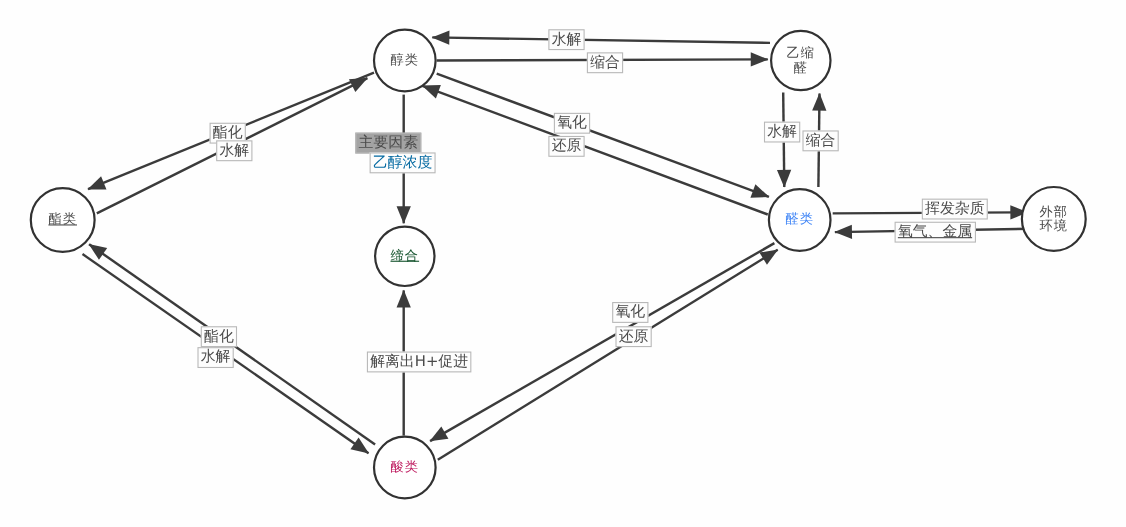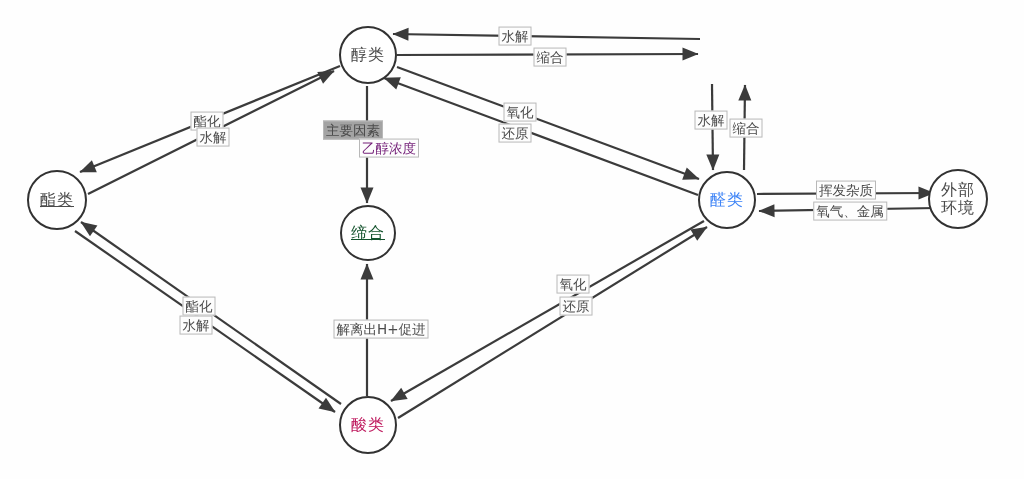--- a/index.html
+++ b/index.html
@@ -6,21 +6,21 @@
   html,body{margin:0;padding:0;background:#ffffff;}
   .canvas{
     position:relative;width:1024px;height:479px;overflow:hidden;
     font-family:"DejaVu Sans","Liberation Sans",sans-serif;
   }
   .edge-layer{position:absolute;left:0;top:0;width:1024px;height:479px;}
   .layer{position:absolute;left:0;top:0;width:1024px;height:479px;pointer-events:none;}
   .node{
     position:absolute;box-sizing:border-box;border-radius:50%;
     display:flex;align-items:center;justify-content:center;
-    text-align:center;font-size:16px;line-height:1.12;
+    text-align:center;font-size:12px;line-height:1.12;
     white-space:pre-line;letter-spacing:1px;
   }
   .edge-label{
     position:absolute;transform:translate(-50%,-50%);
     padding:0 2px;font-size:13.5px;line-height:1.25;white-space:nowrap;
   }
 </style>
 </head>
 <body>
 
@@ -45,39 +45,41 @@
         <line x1="936" y1="208" x2="759" y2="211" stroke="#3b3b3b" stroke-width="2.2" marker-end="url(#arrow-head)"></line>
         <line x1="341" y1="404" x2="81" y2="222" stroke="#3b3b3b" stroke-width="2.2" marker-end="url(#arrow-head)"></line>
         <line x1="75" y1="231" x2="335" y2="412" stroke="#3b3b3b" stroke-width="2.2" marker-end="url(#arrow-head)"></line>
         <line x1="367" y1="396" x2="367" y2="264" stroke="#3b3b3b" stroke-width="2.2" marker-end="url(#arrow-head)"></line>
         <line x1="704" y1="221" x2="391" y2="401" stroke="#3b3b3b" stroke-width="2.2" marker-end="url(#arrow-head)"></line>
         <line x1="398" y1="418" x2="707" y2="227" stroke="#3b3b3b" stroke-width="2.2" marker-end="url(#arrow-head)"></line>
       </g>
   </svg>
   <div class="layer" id="node-layer">
       <div class="node" style="left: 339px; top: 26px; width: 58px; height: 58px; border: 2.5px solid rgb(50, 50, 50); background: rgb(255, 255, 255); color: rgb(74, 74, 74);">醇类</div>
+      <div class="node" style="left: 700px; top: 27px; width: 56px; height: 56px; border: 2.5px solid rgb(50, 50, 50); background: rgb(255, 255, 255); color: rgb(74, 74, 74);">乙缩
+醛</div>
       <div class="node" style="left: 27px; top: 170px; width: 60px; height: 60px; border: 2.5px solid rgb(50, 50, 50); background: rgb(255, 255, 255); color: rgb(74, 74, 74); text-decoration: underline;">酯类</div>
       <div class="node" style="left: 340px; top: 205px; width: 56px; height: 56px; border: 2.5px solid rgb(50, 50, 50); background: rgb(255, 255, 255); color: #14532d; text-decoration: underline;">缔合</div>
       <div class="node" style="left: 698px; top: 171px; width: 58px; height: 58px; border: 2.5px solid rgb(50, 50, 50); background: rgb(255, 255, 255); color: #3b82f6;">醛类</div>
       <div class="node" style="left: 928px; top: 169px; width: 60px; height: 60px; border: 2.5px solid rgb(50, 50, 50); background: rgb(255, 255, 255); color: rgb(74, 74, 74);">外部
 环境</div>
       <div class="node" style="left: 339px; top: 396px; width: 58px; height: 58px; border: 2.5px solid rgb(50, 50, 50); background: rgb(255, 255, 255); color: #be185d;">酸类</div>
     </div>
   <div class="layer" id="label-layer">
       <div class="edge-label" style="left: 515px; top: 36px; border: 1px solid rgb(184, 184, 184); background: rgb(253, 253, 253); color: rgb(74, 74, 74);">水解</div>
       <div class="edge-label" style="left: 550px; top: 57px; border: 1px solid rgb(184, 184, 184); background: rgb(253, 253, 253); color: rgb(74, 74, 74);">缩合</div>
       <div class="edge-label" style="left: 207px; top: 121px; border: 1px solid rgb(184, 184, 184); background: rgb(253, 253, 253); color: rgb(74, 74, 74);">酯化</div>
       <div class="edge-label" style="left: 213px; top: 137px; border: 1px solid rgb(184, 184, 184); background: rgb(253, 253, 253); color: rgb(74, 74, 74);">水解</div>
       <div class="edge-label" style="left: 353px; top: 130px; border: 1px solid rgb(184, 184, 184); background: #a3a3a3; color: rgb(74, 74, 74);">主要因素</div>
-      <div class="edge-label" style="left: 389px; top: 148px; border: 1px solid rgb(184, 184, 184); background: rgb(253, 253, 253); color: #701a75;">乙醇浓度</div>
+      <div class="edge-label" style="left: 366px; top: 148px; border: 1px solid rgb(184, 184, 184); background: rgb(253, 253, 253); color: #0369a1;">乙醇浓度</div>
       <div class="edge-label" style="left: 520px; top: 112px; border: 1px solid rgb(184, 184, 184); background: rgb(253, 253, 253); color: rgb(74, 74, 74);">氧化</div>
       <div class="edge-label" style="left: 515px; top: 133px; border: 1px solid rgb(184, 184, 184); background: rgb(253, 253, 253); color: rgb(74, 74, 74);">还原</div>
       <div class="edge-label" style="left: 711px; top: 120px; border: 1px solid rgb(184, 184, 184); background: rgb(253, 253, 253); color: rgb(74, 74, 74);">水解</div>
       <div class="edge-label" style="left: 746px; top: 128px; border: 1px solid rgb(184, 184, 184); background: rgb(253, 253, 253); color: rgb(74, 74, 74);">缩合</div>
-      <div class="edge-label" style="left: 846px; top: 190px; border: 1px solid rgb(184, 184, 184); background: rgb(253, 253, 253); color: rgb(74, 74, 74);">挥发杂质</div>
-      <div class="edge-label" style="left: 850px; top: 211px; border: 1px solid rgb(184, 184, 184); background: rgb(253, 253, 253); color: rgb(74, 74, 74);">氧气、金属</div>
+      <div class="edge-label" style="left: 868px; top: 190px; border: 1px solid rgb(184, 184, 184); background: rgb(253, 253, 253); color: rgb(74, 74, 74);">挥发杂质</div>
+      <div class="edge-label" style="left: 850px; top: 211px; border: 1px solid rgb(184, 184, 184); background: rgb(253, 253, 253); color: rgb(74, 74, 74); text-decoration: underline;">氧气、金属</div>
       <div class="edge-label" style="left: 199px; top: 306px; border: 1px solid rgb(184, 184, 184); background: rgb(253, 253, 253); color: rgb(74, 74, 74);">酯化</div>
       <div class="edge-label" style="left: 196px; top: 325px; border: 1px solid rgb(184, 184, 184); background: rgb(253, 253, 253); color: rgb(74, 74, 74);">水解</div>
       <div class="edge-label" style="left: 367px; top: 329px; border: 1px solid rgb(184, 184, 184); background: rgb(253, 253, 253); color: rgb(74, 74, 74); margin-left: 14px;">解离出H+促进</div>
       <div class="edge-label" style="left: 573px; top: 284px; border: 1px solid rgb(184, 184, 184); background: rgb(253, 253, 253); color: rgb(74, 74, 74);">氧化</div>
       <div class="edge-label" style="left: 576px; top: 306px; border: 1px solid rgb(184, 184, 184); background: rgb(253, 253, 253); color: rgb(74, 74, 74);">还原</div>
     </div>
 </div>
 
 </body></html>

